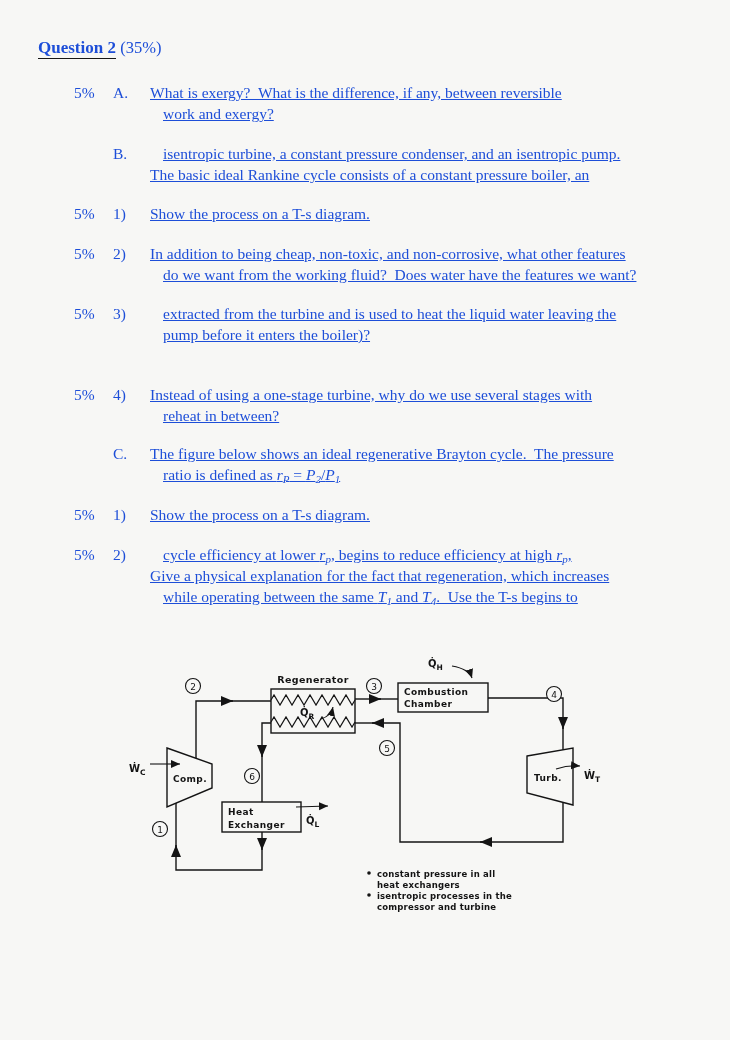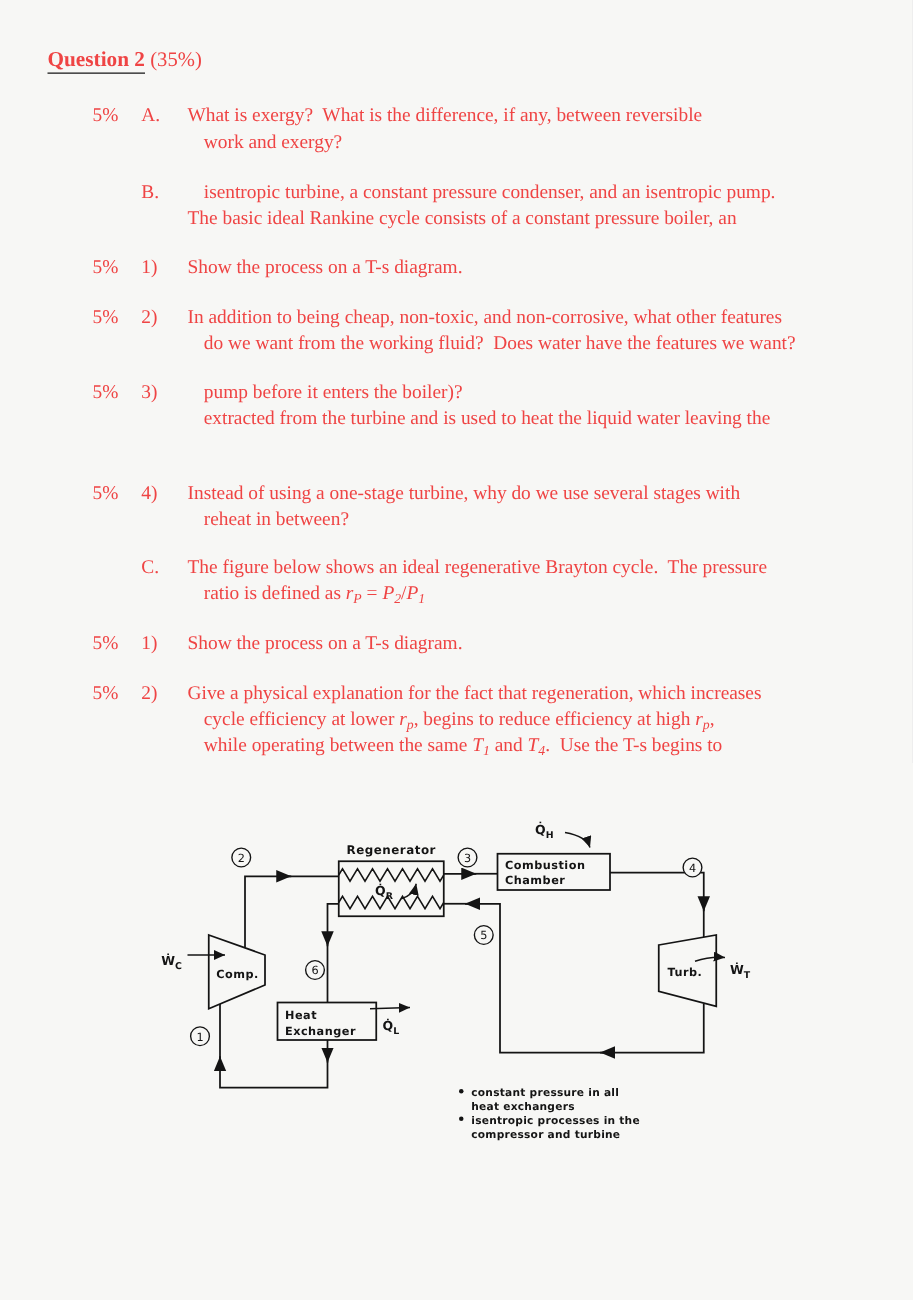--- a/index.html
+++ b/index.html
@@ -1,32 +1,32 @@
 <!DOCTYPE html>
 <html><head>
 <meta charset="utf-8">
 <style>
   html,body{margin:0;padding:0;background:#e8e8e8;}
   .page{
     position:relative;
     width:730px;height:1040px;
     background:#f7f7f5;
-    color:#ef4444;
+    color:#1d4ed8;
     font-family:"Liberation Serif","DejaVu Serif",serif;
     overflow:hidden;
   }
   
   .heading{position:absolute;left:38px;top:38px;font-size:17px;white-space:pre;}
   .heading .title{font-weight:bold;border-bottom:1.6px solid #161616;padding-bottom:1px;}
   .heading .points{font-size:16.5px;}
   
   .row{position:absolute;left:0;width:730px;font-size:15.5px;line-height:21px;}
   .row .pct{position:absolute;left:74px;top:0;}
   .row .ilabel{position:absolute;left:113px;top:0;}
-  .row .lines{position:absolute;left:150px;top:0;}
+  .row .lines{position:absolute;left:150px;top:0;text-decoration:underline;}
   .row .line{white-space:pre;height:21px;}
   .row .line.cont{margin-left:13px;}
   .row i{font-style:italic;}
   .row .msub{font-size:11px;font-style:italic;vertical-align:-3px;letter-spacing:0;}
   
   svg.diagram{position:absolute;left:0;top:0;}
   .pipe{fill:none;stroke:#141414;stroke-width:1.4;}
   .thin{stroke-width:1.1;}
   .box{fill:#f7f7f5;stroke:#141414;stroke-width:1.4;}
   .zig{fill:none;stroke:#141414;stroke-width:1.2;}
@@ -75,22 +75,22 @@
         <span class="ilabel">2)</span>
         <div class="lines">
           <div class="line"><span>In addition to being cheap, non-toxic, and non-corrosive, what other features</span></div>
           <div class="line cont"><span>do we want from the working fluid?  Does water have the features we want?</span></div>
         </div>
       </div>
       <div class="row" style="top: 303px;">
         <span class="pct">5%</span>
         <span class="ilabel">3)</span>
         <div class="lines">
+          <div class="line cont"><span>extracted from the turbine and is used to heat the liquid water leaving the</span></div>
           <div class="line cont"><span>pump before it enters the boiler)?</span></div>
-          <div class="line cont"><span>extracted from the turbine and is used to heat the liquid water leaving the</span></div>
         </div>
       </div>
       <div class="row" style="top: 384px;">
         <span class="pct">5%</span>
         <span class="ilabel">4)</span>
         <div class="lines">
           <div class="line"><span>Instead of using a one-stage turbine, why do we use several stages with</span></div>
           <div class="line cont"><span>reheat in between?</span></div>
         </div>
       </div>
@@ -106,22 +106,22 @@
         <span class="pct">5%</span>
         <span class="ilabel">1)</span>
         <div class="lines">
           <div class="line"><span>Show the process on a T-s diagram.</span></div>
         </div>
       </div>
       <div class="row" style="top: 544px;">
         <span class="pct">5%</span>
         <span class="ilabel">2)</span>
         <div class="lines">
+          <div class="line cont"><span>cycle efficiency at lower </span><i>r</i><i class="msub">p</i><span>, begins to reduce efficiency at high </span><i>r</i><i class="msub">p</i><span>,</span></div>
           <div class="line"><span>Give a physical explanation for the fact that regeneration, which increases</span></div>
-          <div class="line cont"><span>cycle efficiency at lower </span><i>r</i><i class="msub">p</i><span>, begins to reduce efficiency at high </span><i>r</i><i class="msub">p</i><span>,</span></div>
           <div class="line cont"><span>while operating between the same </span><i>T</i><i class="msub">1</i><span> and </span><i>T</i><i class="msub">4</i><span>.  Use the T-s begins to</span></div>
         </div>
       </div>
     </div>
 
   <svg class="diagram" width="730" height="1040" viewBox="0 0 730 1040">
     <defs>
       <marker id="ah" markerUnits="userSpaceOnUse" markerWidth="13" markerHeight="11" refX="12" refY="5" orient="auto">
         <path d="M0,0 L12,5 L0,10 Z" fill="#141414"></path>
       </marker>

